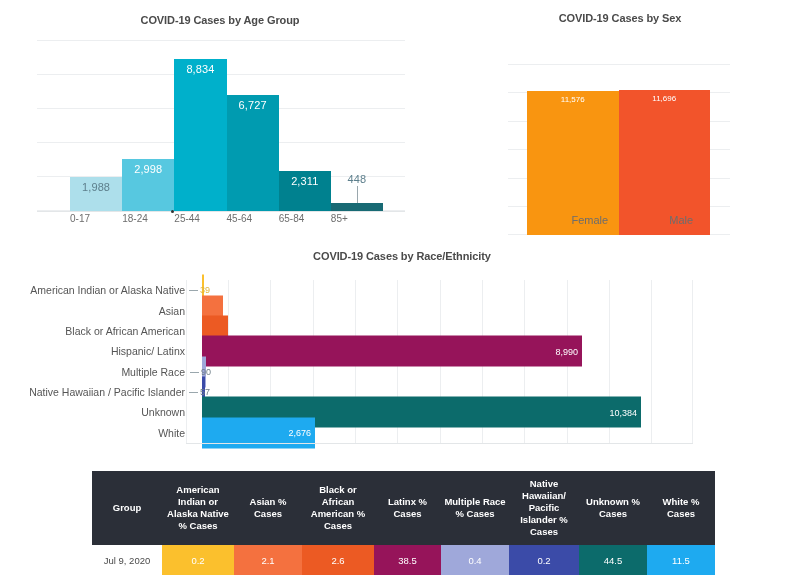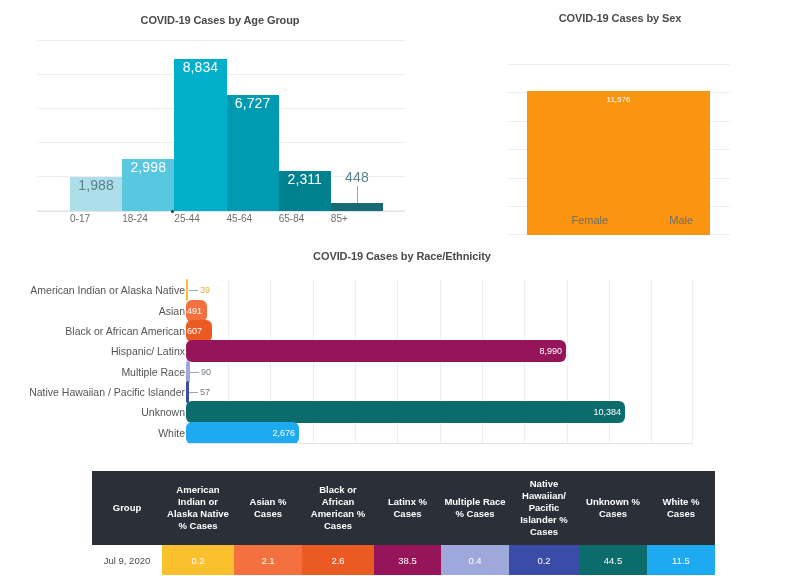--- a/index.html
+++ b/index.html
@@ -28,21 +28,21 @@
   .age-grid{position:absolute;left:0;right:0;top:0;bottom:0;}
   .age-grid .gl{position:absolute;left:0;right:0;height:1px;background:#eceef0;}
   .age-bars{
     position:absolute;left:33px;bottom:1px;width:313px;height:171px;
     display:flex;align-items:flex-end;
   }
   .age-bar-wrap{flex:1;position:relative;height:100%;}
   .age-bar{position:absolute;left:0;right:0;bottom:0;}
   .age-val{
     position:absolute;left:0;right:0;
-    font-size:14px;text-align:center;color:#ffffff;
+    font-size:11px;text-align:center;color:#ffffff;
     letter-spacing:0.1px;
   }
   .age-val.outside{color:#5d7f8c;}
   .age-leader{position:absolute;width:1px;background:#9aa7ad;}
   .age-axis{
     position:absolute;left:70px;top:213px;width:313px;
     display:flex;
   }
   .age-axis div{flex:1;text-align:left;font-size:10px;color:#6d6d6d;}
   .age-baseline{position:absolute;left:37px;width:368px;top:211px;height:1px;background:#e3e6e8;}
@@ -62,21 +62,21 @@
   .sex-axis div{flex:1;text-align:center;font-size:11px;color:#6d6d6d;}
 
   
   #race-chart{position:absolute;left:0;top:240px;width:804px;height:222px;}
   #race-chart .chart-title{position:absolute;left:0;top:10px;width:804px;}
   .race-plot{position:absolute;left:186px;top:40px;width:507px;height:163px;}
   .race-grid{position:absolute;left:0;right:0;top:0;bottom:0;}
   .race-grid .vl{position:absolute;top:0;bottom:0;width:1px;background:#eceef0;}
   .race-rows{position:absolute;left:0;top:0;right:0;bottom:0;display:flex;flex-direction:column;}
   .race-row{flex:1;position:relative;}
-  .race-bar{position:absolute;left:0;top:50%;transform:translateY(-50%);height:22px;border-radius:6px;}
+  .race-bar{position:absolute;left:16px;top:50%;transform:translateY(-50%);height:31px;}
   .race-lbl{
     position:absolute;right:100%;margin-right:1px;top:50%;transform:translateY(-50%);
     white-space:nowrap;font-size:10.5px;color:#555555;
   }
   .race-val{
     position:absolute;top:50%;transform:translateY(-50%);
     font-size:9px;white-space:nowrap;
   }
   .race-val.inside{right:4px;color:#ffffff;}
   .race-val.outside{color:#6e7e88;}
@@ -161,20 +161,25 @@
       <div class="gl" style="top:57px;"></div>
       <div class="gl" style="top:85px;"></div>
       <div class="gl" style="top:114px;"></div>
       <div class="gl" style="top:142px;"></div>
       <div class="gl" style="top:170px;"></div>
     </div>
     <div class="sex-bars">
       <div class="sex-bar-wrap">
         <div class="sex-bar" style="height:144px;background:#f99510;">
           <div class="sex-val">11,576</div>
+        </div>
+      </div>
+      <div class="sex-bar-wrap">
+        <div class="sex-bar" style="height:145px;background:#f2542b;">
+          <div class="sex-val">11,696</div>
         </div>
       </div>
     </div>
   </div>
   <div class="sex-axis">
     <div>Female</div>
     <div>Male</div>
   </div>
 </section>
 

